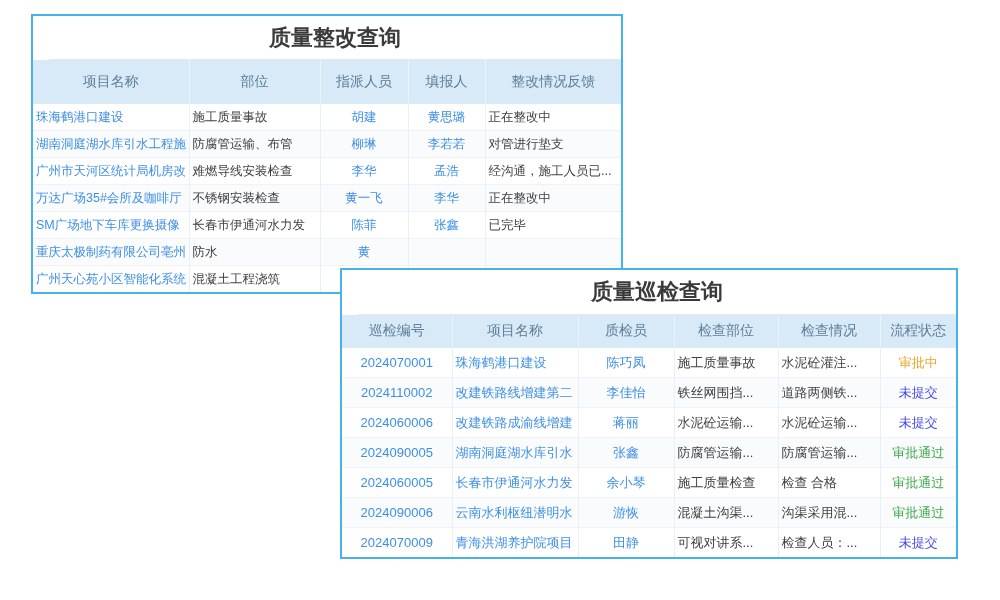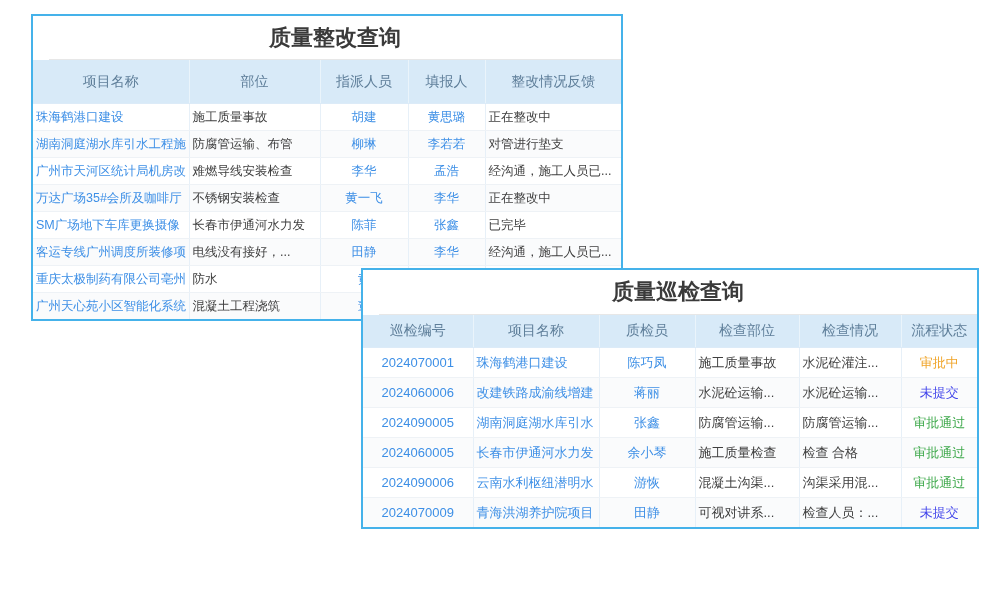--- a/index.html
+++ b/index.html
@@ -6,21 +6,21 @@
   body{
     width:1000px;height:600px;position:relative;overflow:hidden;
     background:#ffffff;
     font-family:"Liberation Sans","DejaVu Sans",sans-serif;
   }
   .panel{
     position:absolute;background:#ffffff;
     border:2px solid #45b2ea;box-sizing:border-box;
   }
   #panel-rectification{left:31px;top:14px;width:592px;}
-  #panel-inspection{left:361px;top:268px;width:618px;}
+  #panel-inspection{left:340px;top:268px;width:618px;}
   .panel-title{
     text-align:center;font-weight:bold;color:#3a3a3a;
     font-size:22px;border-bottom:1px solid #e7e7e7;margin-left:16px;
   }
   #panel-rectification .panel-title{height:43px;line-height:43px;}
   #panel-inspection .panel-title{height:44px;line-height:44px;}
   table{border-collapse:collapse;table-layout:fixed;width:100%;}
   th{
     background:#d8eaf8;color:#5e7e99;font-weight:normal;font-size:14px;
     border-right:1px solid #eaf4fb;border-bottom:1px solid #dcebf8;
@@ -94,27 +94,20 @@
           <td class="al dark">正在整改中</td>
         </tr>
         <tr>
           <td class="al link">SM广场地下车库更换摄像</td>
           <td class="al dark">长春市伊通河水力发</td>
           <td class="ac link">陈菲</td>
           <td class="ac link">张鑫</td>
           <td class="al dark">已完毕</td>
         </tr>
         <tr>
-          <td class="al link">客运专线广州调度所装修项</td>
-          <td class="al dark">电线没有接好，...</td>
-          <td class="ac link">田静</td>
-          <td class="ac link">李华</td>
-          <td class="al dark">经沟通，施工人员已...</td>
-        </tr>
-        <tr>
           <td class="al link">重庆太极制药有限公司亳州</td>
           <td class="al dark">防水</td>
           <td class="ac link">黄</td>
           <td class="ac link"></td>
           <td class="al dark"></td>
         </tr>
         <tr>
           <td class="al link">广州天心苑小区智能化系统</td>
           <td class="al dark">混凝土工程浇筑</td>
           <td class="ac link">董</td>
@@ -149,20 +142,28 @@
     <tbody id="insp-body">
         <tr>
           <td class="ac link">2024070001</td>
           <td class="al link">珠海鹤港口建设</td>
           <td class="ac link">陈巧凤</td>
           <td class="al dark">施工质量事故</td>
           <td class="al dark">水泥砼灌注...</td>
           <td class="ac" style="color: rgb(240, 164, 40); margin-left: 43px;">审批中</td>
         </tr>
         <tr>
+          <td class="ac link">2024110002</td>
+          <td class="al link">改建铁路线增建第二</td>
+          <td class="ac link">李佳怡</td>
+          <td class="al dark">铁丝网围挡...</td>
+          <td class="al dark">道路两侧铁...</td>
+          <td class="ac" style="color: rgb(66, 69, 234);">未提交</td>
+        </tr>
+        <tr>
           <td class="ac link">2024060006</td>
           <td class="al link">改建铁路成渝线增建</td>
           <td class="ac link">蒋丽</td>
           <td class="al dark">水泥砼运输...</td>
           <td class="al dark">水泥砼运输...</td>
           <td class="ac" style="color: rgb(66, 69, 234);">未提交</td>
         </tr>
         <tr>
           <td class="ac link">2024090005</td>
           <td class="al link">湖南洞庭湖水库引水</td>

